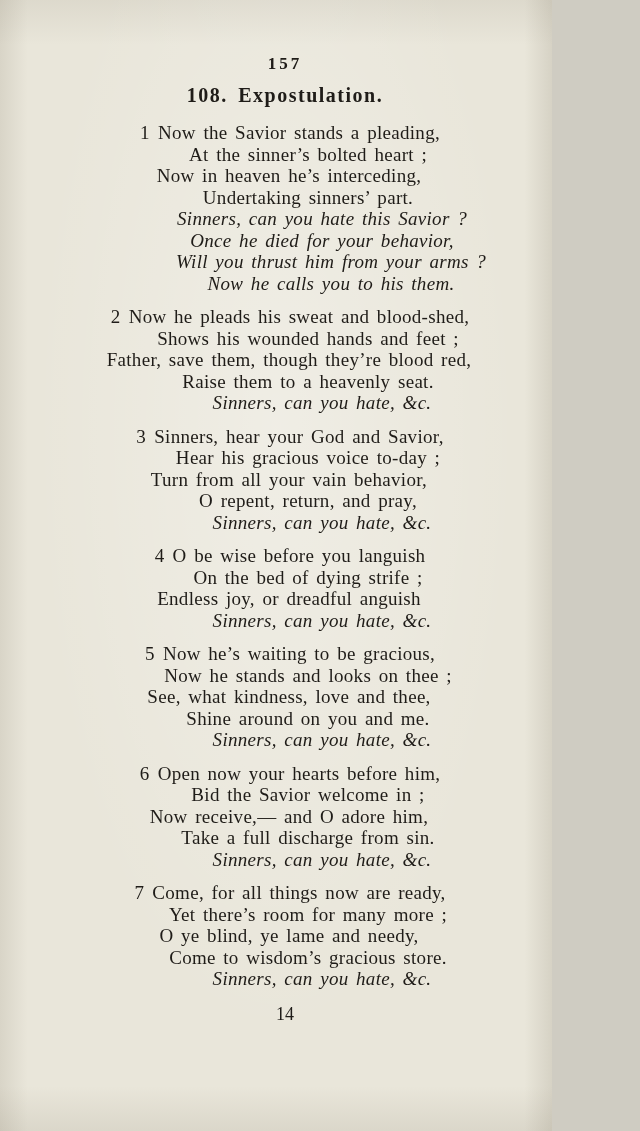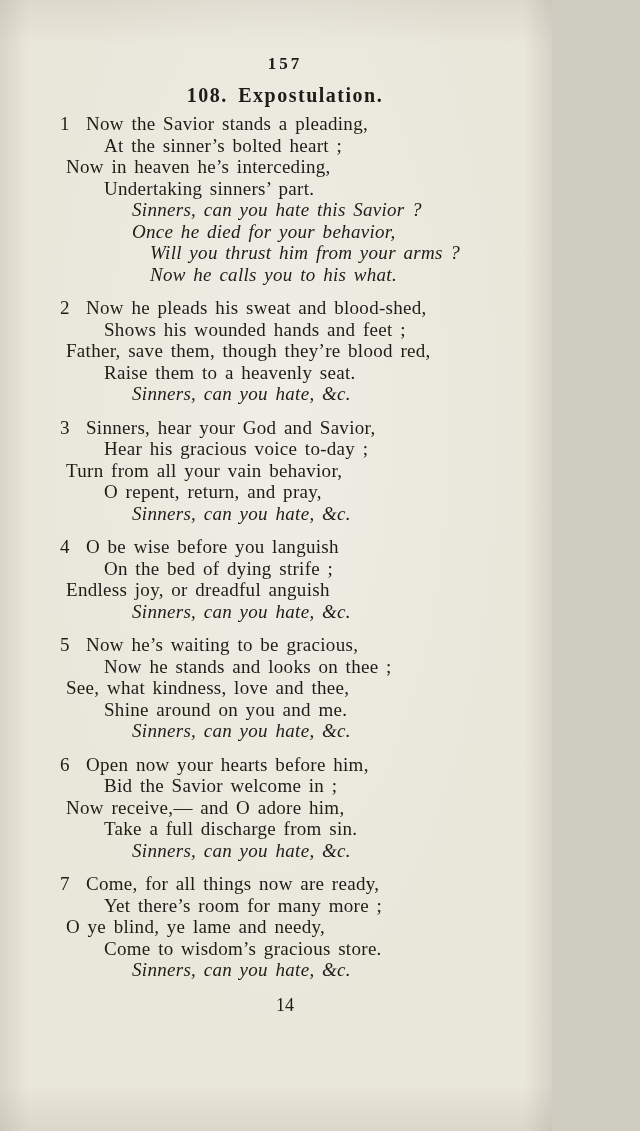--- a/index.html
+++ b/index.html
@@ -28,31 +28,32 @@
     font-size: 17px;
     letter-spacing: 3px;
     margin-bottom: 10px;
   }
   .hymn-title {
     text-align: center;
     font-weight: bold;
     font-size: 20px;
     letter-spacing: 1.5px;
     word-spacing: 4px;
-    margin-bottom: 6px;
+    margin-bottom: 15px;
   }
   .verse {
     margin-bottom: 12px;
   }
   .line {
     font-size: 19px;
     line-height: 21.5px;
     letter-spacing: 0.3px;
     word-spacing: 2.5px;
     white-space: nowrap;
+    text-align: center;
   }
   .line.first { padding-left: 2px; }
   .vnum {
     display: inline-block;
     width: 26px;
   }
   .ind-0 { padding-left: 8px; }
   .ind-1 { padding-left: 46px; }
   .ind-2 { padding-left: 74px; }
   .ind-3 { padding-left: 92px; }
@@ -76,21 +77,21 @@
 
   <div class="verses">
       <div class="verse">
         <div class="line first"><span class="vnum">1</span><span>Now the Savior stands a pleading,</span></div>
         <div class="line ind-1">At the sinner’s bolted heart ;</div>
         <div class="line ind-0">Now in heaven he’s interceding,</div>
         <div class="line ind-1">Undertaking sinners’ part.</div>
         <div class="line ind-2 italic">Sinners, can you hate this Savior ?</div>
         <div class="line ind-2 italic">Once he died for your behavior,</div>
         <div class="line ind-3 italic">Will you thrust him from your arms ?</div>
-        <div class="line ind-3 italic">Now he calls you to his what.</div>
+        <div class="line ind-3 italic">Now he calls you to his them.</div>
       </div>
       <div class="verse">
         <div class="line first"><span class="vnum">2</span><span>Now he pleads his sweat and blood-shed,</span></div>
         <div class="line ind-1">Shows his wounded hands and feet ;</div>
         <div class="line ind-0">Father, save them, though they’re blood red,</div>
         <div class="line ind-1">Raise them to a heavenly seat.</div>
         <div class="line ind-2 italic">Sinners, can you hate, &amp;c.</div>
       </div>
       <div class="verse">
         <div class="line first"><span class="vnum">3</span><span>Sinners, hear your God and Savior,</span></div>

